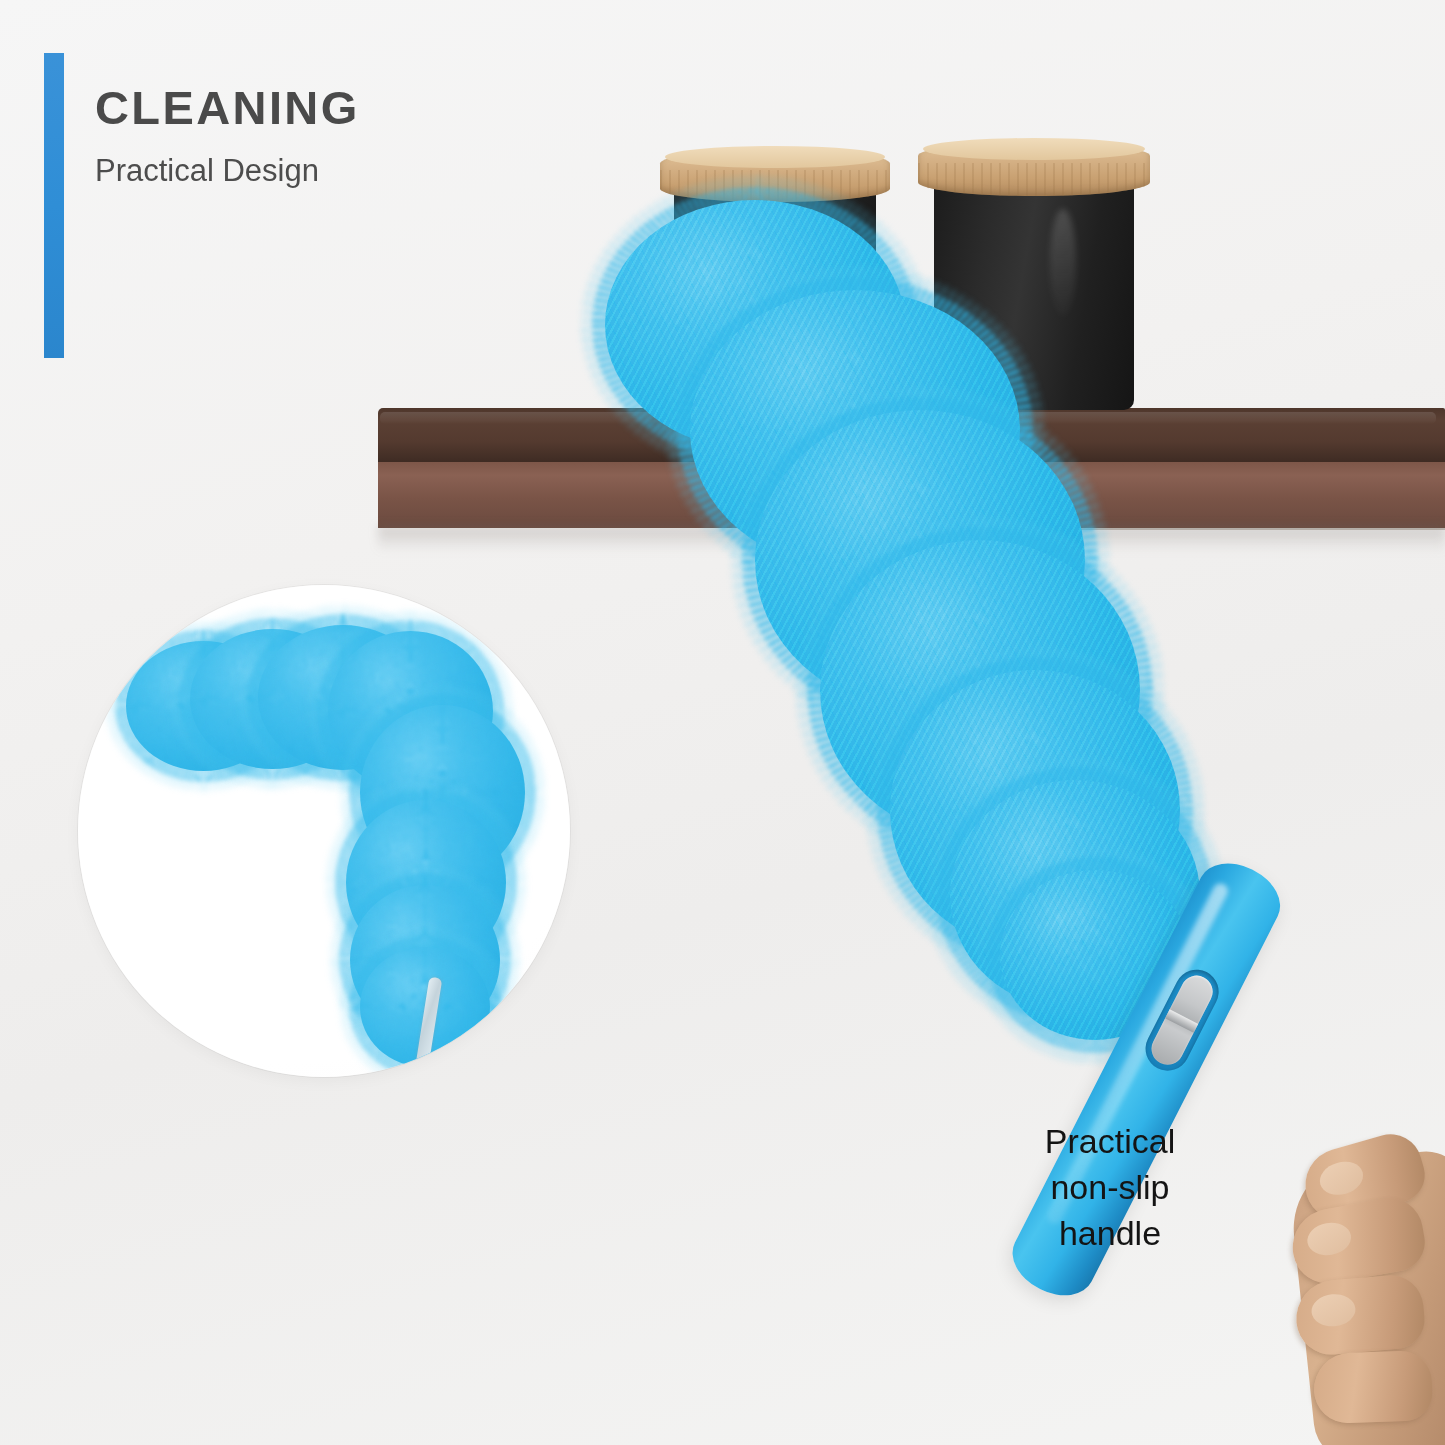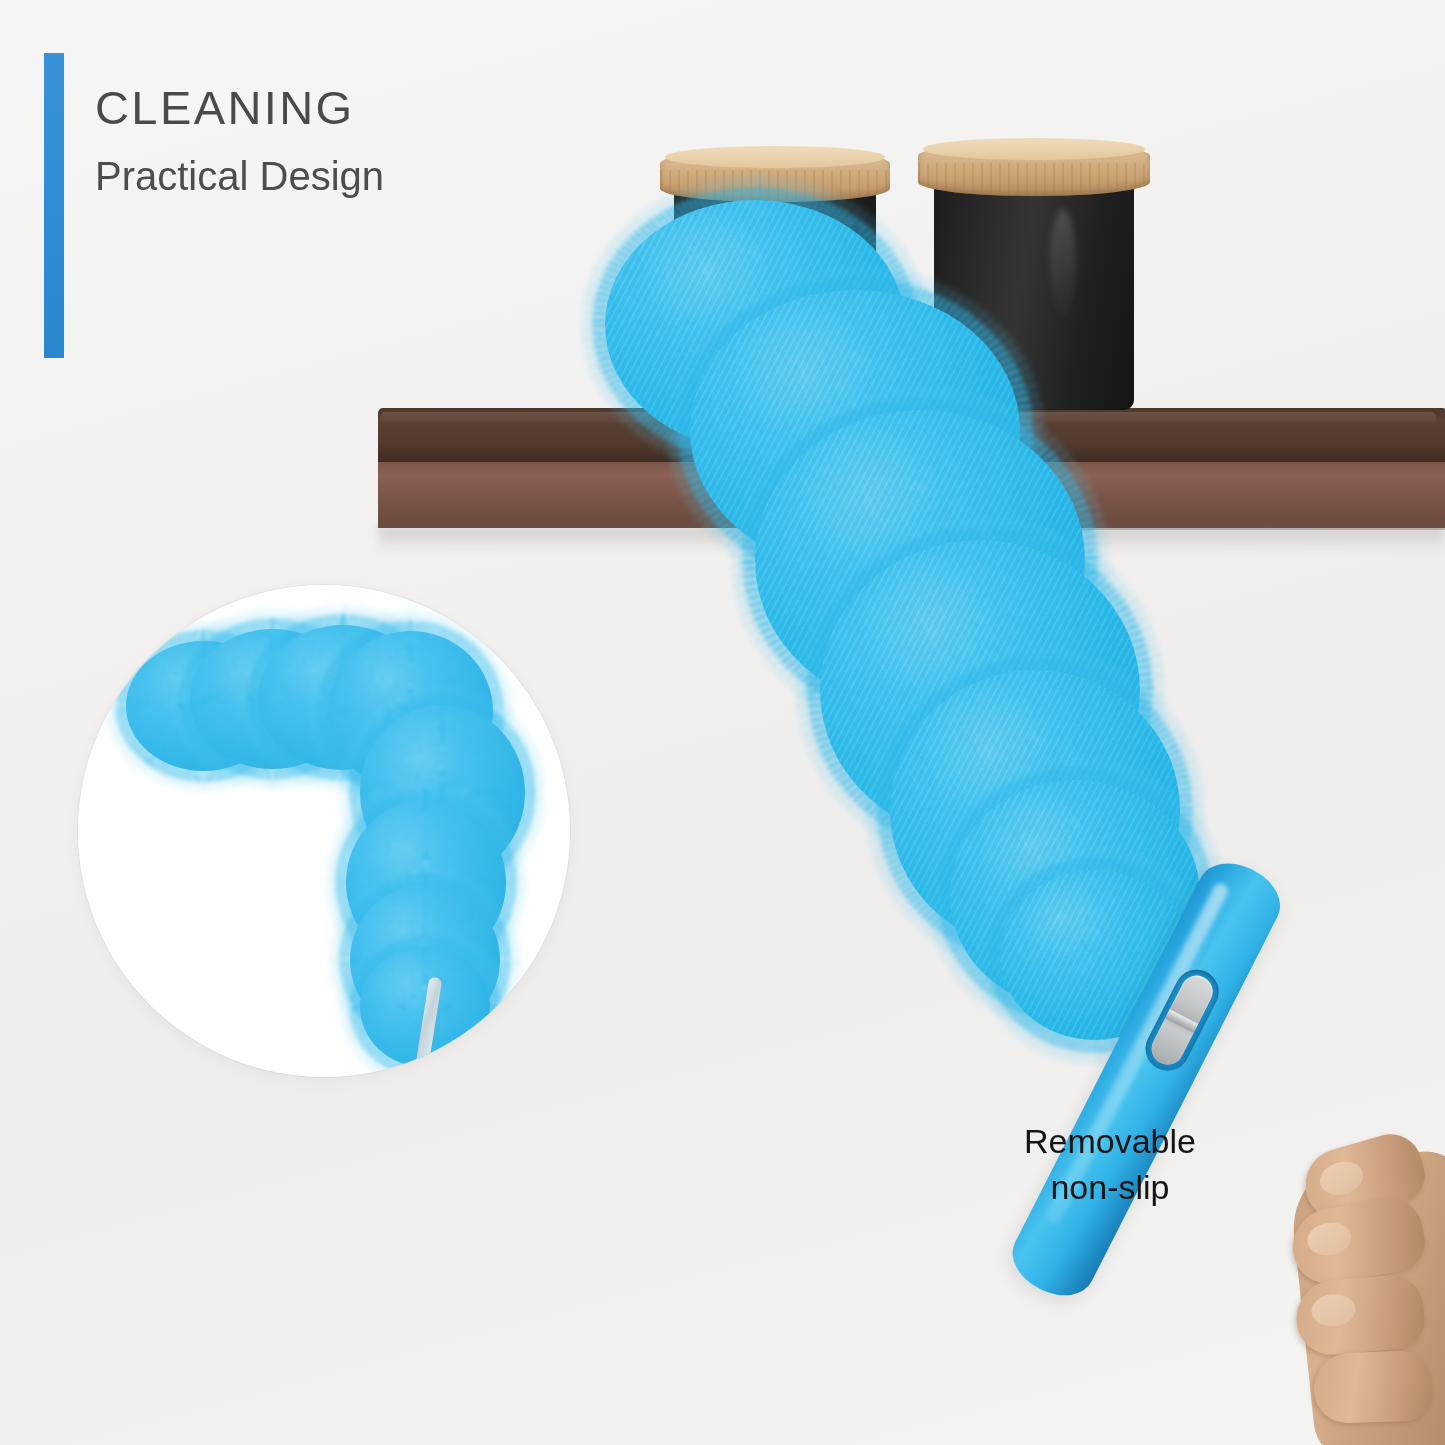--- a/index.html
+++ b/index.html
@@ -305,38 +305,38 @@
     background: linear-gradient(180deg, #3a92d8 0%, #2f8ed6 50%, #2b86cd 100%);
   }
   .headings {
     position: absolute;
     left: 51px;
     top: 0;
     width: 500px;
   }
   .kicker {
     font-size: 47px;
-    font-weight: 400;
+    font-weight: 700;
     letter-spacing: 2.4px;
     color: #4a4a4a;
     line-height: 1.05;
     margin-top: 30px;
     white-space: nowrap;
   }
   .headline {
     font-size: 50px;
     font-weight: 700;
     letter-spacing: -0.4px;
     color: #0c0c0c;
     line-height: 1.17;
     margin-top: 16px;
     white-space: nowrap;
   }
   .subline {
-    font-size: 40px;
+    font-size: 31px;
     font-weight: 400;
     color: #4d4d4d;
     line-height: 1.1;
     margin-top: 22px;
     white-space: nowrap;
   }
 
   
   .inset-circle {
     position: absolute;
@@ -514,17 +514,18 @@
     <div class="inset-fluff i4"></div>
     <div class="inset-fluff i5"></div>
     <div class="inset-fluff i6"></div>
     <div class="inset-fluff i7"></div>
     <div class="inset-fluff i8"></div>
     <div class="inset-stem"></div>
   </div>
 
 
   <div class="caption" id="caption-right">
-    <span class="line">Removable</span>
+    <span class="line">Practical</span>
     <span class="line">non-slip</span>
+    <span class="line">handle</span>
   </div>
 
 </div>
 
 </body></html>

